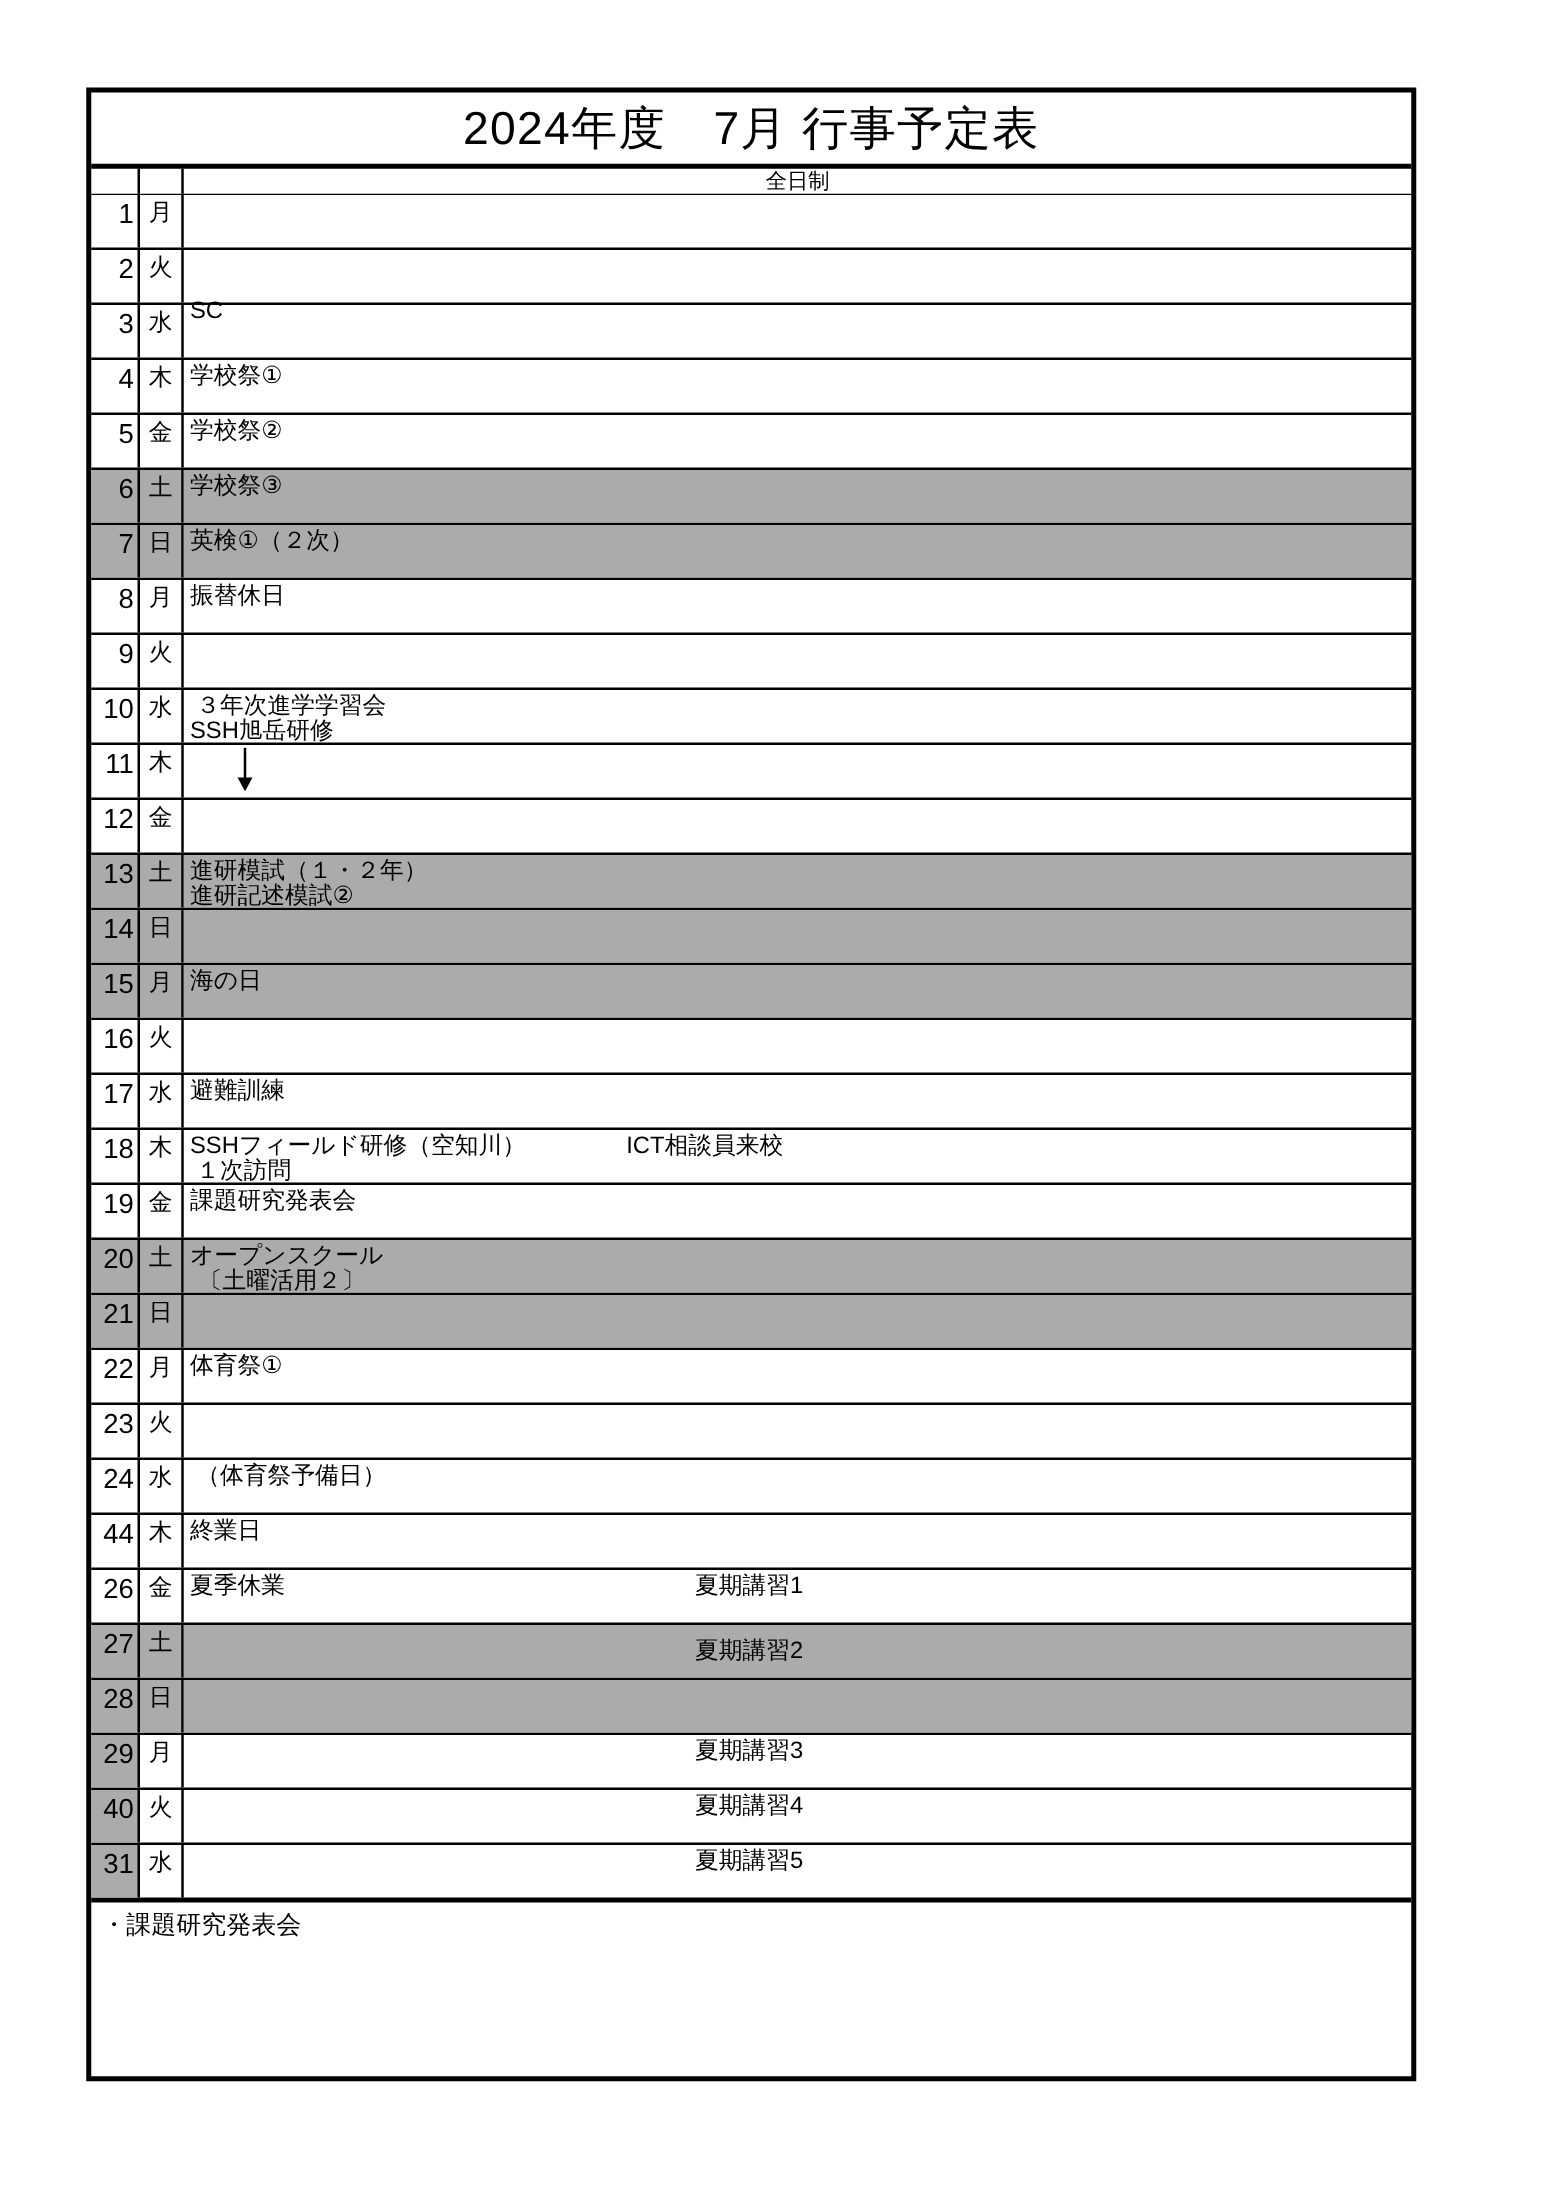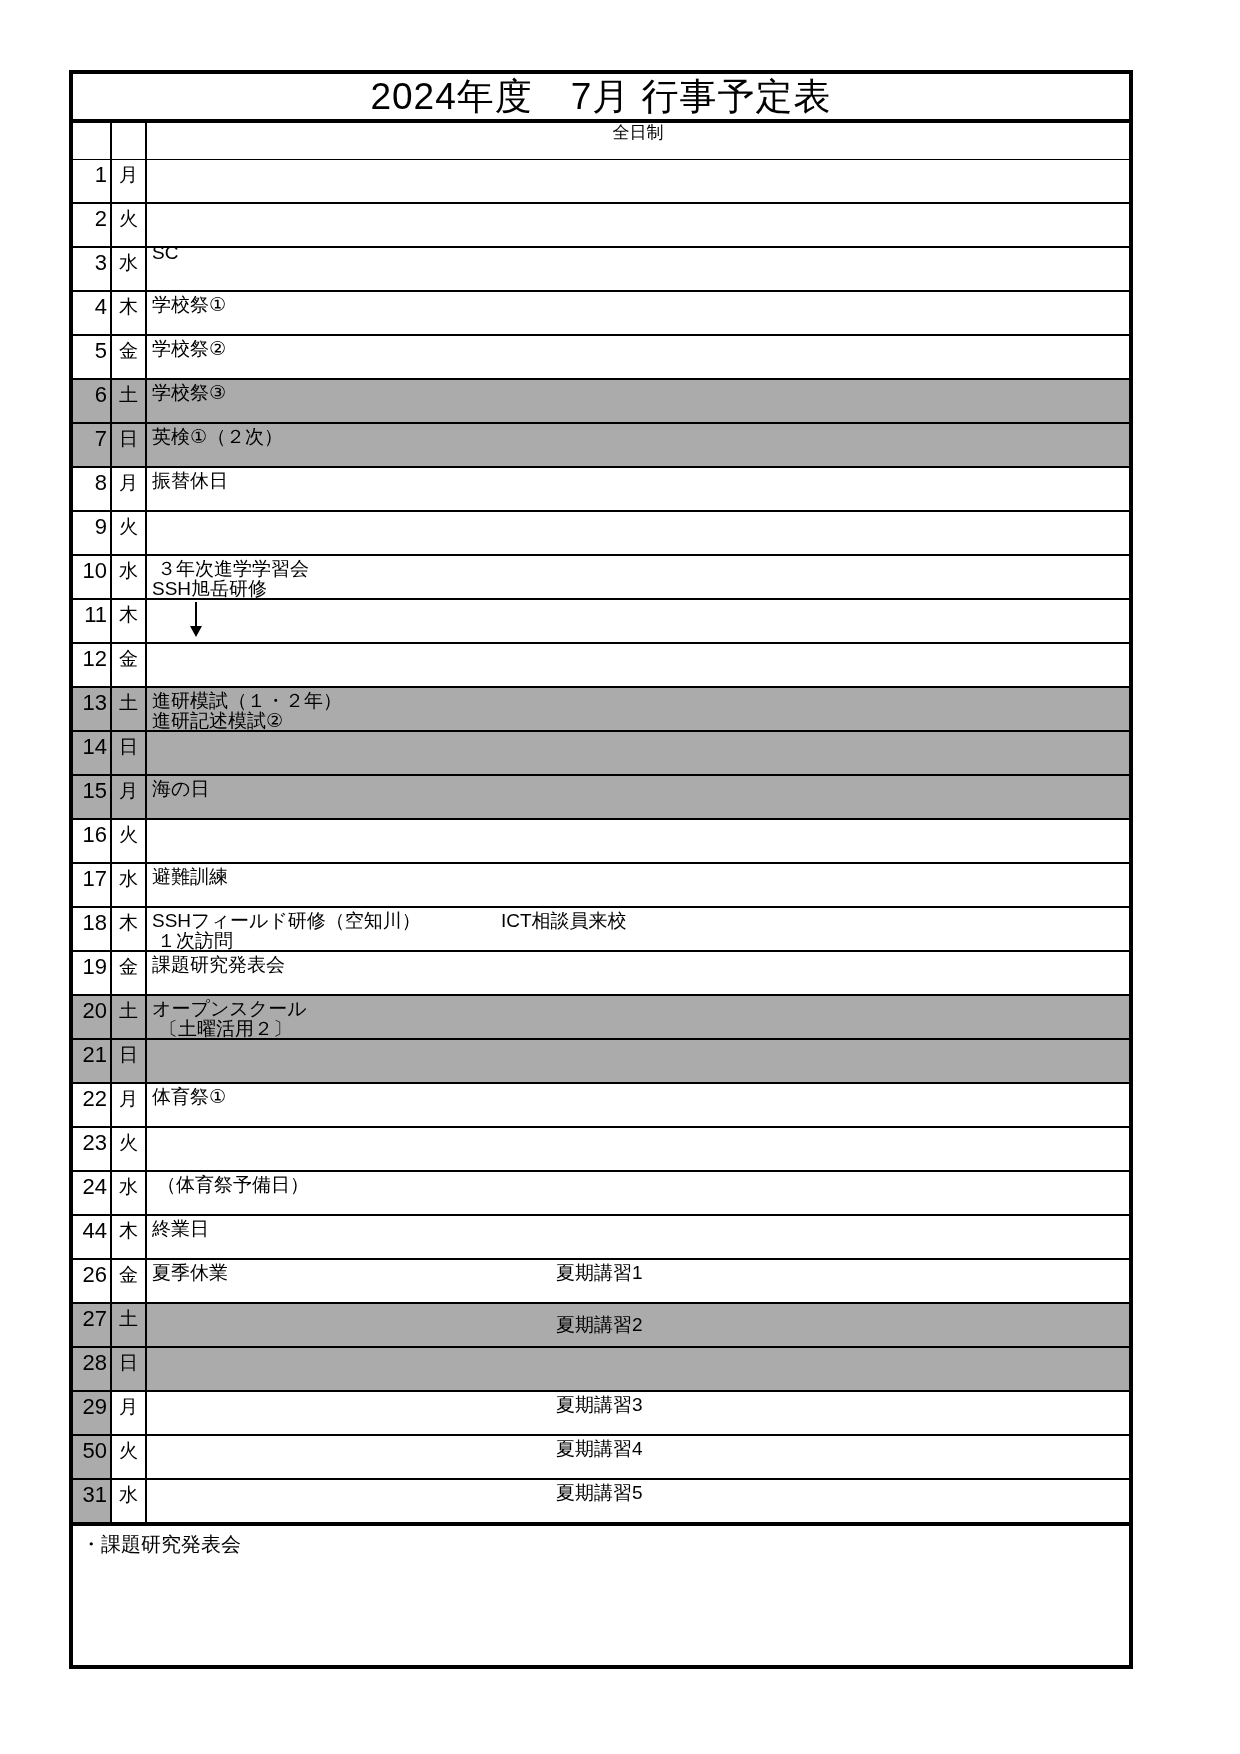--- a/index.html
+++ b/index.html
@@ -7,27 +7,27 @@
     width:1240px;height:1754px;background:#ffffff;
     font-family:"Liberation Sans","DejaVu Sans",sans-serif;
     color:#000;
     position:relative;
   }
   .calendar{
     position:absolute;left:69px;top:70px;width:1064px;
     border:4px solid #000;box-sizing:border-box;background:#fff;
   }
   .title-row{
-    height:49px;border-bottom:4px solid #000;box-sizing:border-box;
+    height:61px;border-bottom:4px solid #000;box-sizing:border-box;
     display:flex;align-items:center;justify-content:center;
     font-size:37px;letter-spacing:1px;white-space:pre;
   }
   .track-row{
     display:grid;grid-template-columns:39px 35px 1fr;
-    height:37px;border-bottom:1px solid #000;box-sizing:border-box;
+    height:21px;border-bottom:1px solid #000;box-sizing:border-box;
   }
   .track-row .cell{border-right:2px solid #000;box-sizing:border-box;}
   .track-row .cell:last-child{border-right:none;text-align:center;
     font-size:17px;line-height:19px;}
   .cal-row{
     display:grid;grid-template-columns:39px 35px 1fr;
     height:44px;border-bottom:2px solid #000;box-sizing:border-box;
   }
   .cal-row .cell{box-sizing:border-box;overflow:visible;}
   .cal-row .num{
@@ -248,21 +248,21 @@
         <div class="cell content"></div>
       </div>
       <div class="cal-row shade-num">
         <div class="cell num">29</div>
         <div class="cell dow">月</div>
         <div class="cell content">
           <div class="event" style="left: 409px; top: 3px;">夏期講習3</div>
         </div>
       </div>
       <div class="cal-row shade-num">
-        <div class="cell num">50</div>
+        <div class="cell num">40</div>
         <div class="cell dow">火</div>
         <div class="cell content">
           <div class="event" style="left: 409px; top: 3px;">夏期講習4</div>
         </div>
       </div>
       <div class="cal-row shade-num">
         <div class="cell num">31</div>
         <div class="cell dow">水</div>
         <div class="cell content">
           <div class="event" style="left: 409px; top: 3px;">夏期講習5</div>

